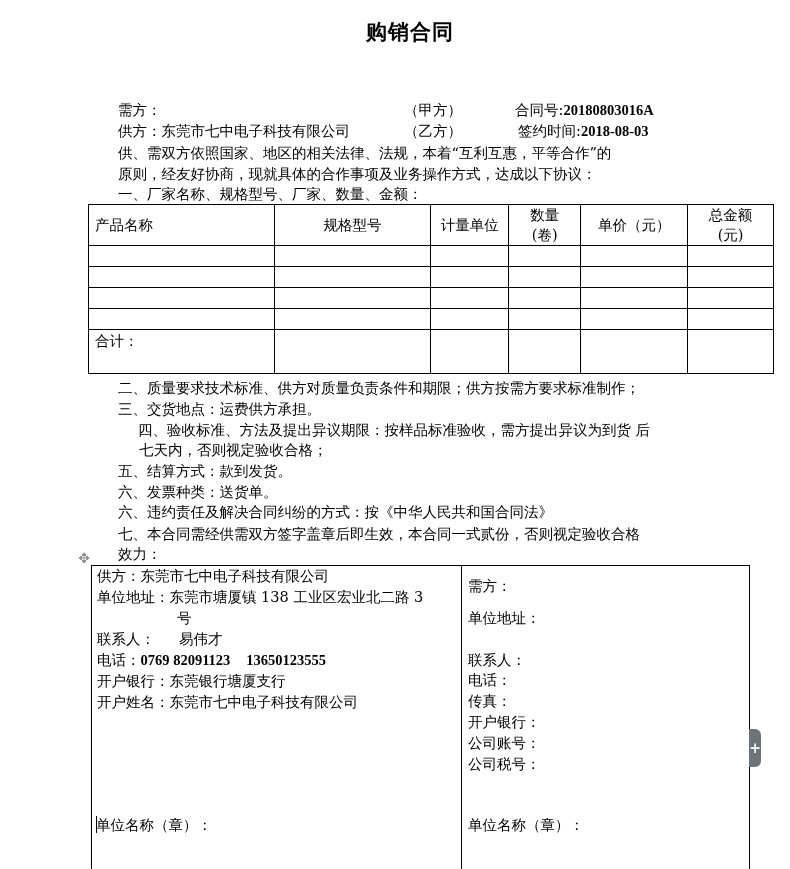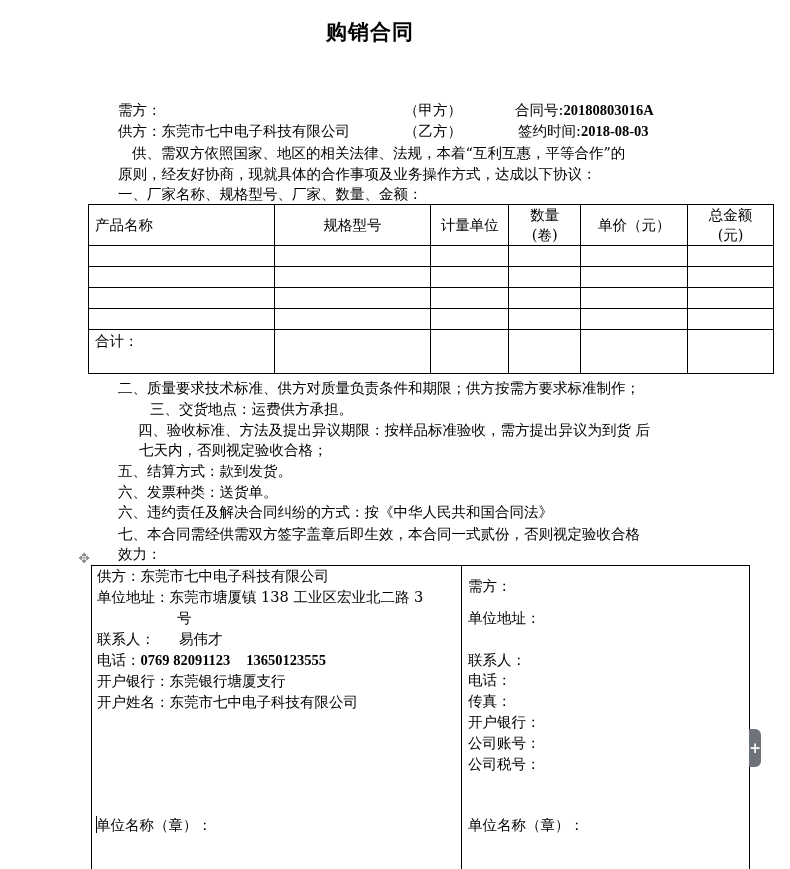--- a/index.html
+++ b/index.html
@@ -1,19 +1,19 @@
 <!DOCTYPE html>
 <html><head>
 <meta charset="utf-8">
 <style>
   html, body { margin: 0; padding: 0; background: #ffffff; }
   body { width: 790px; height: 869px; position: relative; overflow: hidden;
          font-family: "DejaVu Serif", "Liberation Serif", serif; color: #000; }
   .abs { position: absolute; white-space: nowrap; }
-  .title { left: 0; width: 740px; top: 18px; text-align: center; font-size: 21px; font-weight: bold; letter-spacing: 1px; }
+  .title { left: 0; width: 740px; top: 18px; text-align: center; font-size: 21px; font-weight: bold; letter-spacing: 1px; padding-left: 40px; }
   .line { font-size: 14.5px; line-height: 21px; }
   .num { font-family: "Liberation Serif", serif; font-weight: bold; }
   table.items { position: absolute; left: 80px; top: 204px; border-collapse: collapse; width: 686px; margin-left: 8px; }
   table.items td { border: 1.5px solid #000; padding: 0; font-size: 14.5px; vertical-align: middle; }
   table.items tr.head td { height: 40px; text-align: center; }
   table.items tr.head td.left { text-align: left; padding-left: 6px; }
   table.items tr.blank td { height: 20px; }
   table.items tr.total td { height: 41px; }
   table.items tr.total td.label { vertical-align: top; padding-left: 6px; padding-top: 2px; }
   .stack { line-height: 20px; font-size: 14px; }
@@ -31,21 +31,21 @@
 <div class="abs title">购销合同</div>
 
 <div class="abs line" style="left:118px; top:100px;">需方：</div>
 <div class="abs line" style="left:404px; top:100px;">（甲方）</div>
 <div class="abs line" style="left:515px; top:100px;"><span>合同号:</span><span class="num">20180803016A</span></div>
 
 <div class="abs line" style="left:118px; top:121px;"><span>供方：</span><span>东莞市七中电子科技有限公司</span></div>
 <div class="abs line" style="left:404px; top:121px;">（乙方）</div>
 <div class="abs line" style="left:518px; top:121px;"><span>签约时间:</span><span class="num">2018-08-03</span></div>
 
-<div class="abs line" style="left:132px; top:143px;">供、需双方依照国家、地区的相关法律、法规，本着“互利互惠，平等合作”的</div>
+<div class="abs line" style="left:118px; top:143px;">供、需双方依照国家、地区的相关法律、法规，本着“互利互惠，平等合作”的</div>
 <div class="abs line" style="left:118px; top:164px;">原则，经友好协商，现就具体的合作事项及业务操作方式，达成以下协议：</div>
 <div class="abs line" style="left:118px; top:184px;">一、厂家名称、规格型号、厂家、数量、金额：</div>
 
 <table class="items">
   <colgroup>
     <col style="width:186px">
       <col style="width:157px">
       <col style="width:78px">
       <col style="width:72px">
       <col style="width:107px">
@@ -103,21 +103,21 @@
     <td></td>
     <td></td>
     <td></td>
     <td></td>
     <td></td>
   </tr>
 </tbody>
   </table>
 
 <div class="abs line" style="left:118px; top:378px;">二、质量要求技术标准、供方对质量负责条件和期限；供方按需方要求标准制作；</div>
-<div class="abs line" style="left:118px; top:399px;margin-left:32px;">三、交货地点：运费供方承担。</div>
+<div class="abs line" style="left:118px; top:399px;">三、交货地点：运费供方承担。</div>
 <div class="abs line" style="left:118px; top:420px;margin-left:20px;">四、验收标准、方法及提出异议期限：按样品标准验收，需方提出异议为到货 后</div>
 <div class="abs line" style="left:139px; top:440px;">七天内，否则视定验收合格；</div>
 <div class="abs line" style="left:118px; top:461px;">五、结算方式：款到发货。</div>
 <div class="abs line" style="left:118px; top:482px;">六、发票种类：送货单。</div>
 <div class="abs line" style="left:118px; top:502px;">六、违约责任及解决合同纠纷的方式：按《中华人民共和国合同法》</div>
 <div class="abs line" style="left:118px; top:524px;">七、本合同需经供需双方签字盖章后即生效，本合同一式贰份，否则视定验收合格</div>
 <div class="abs line" style="left:118px; top:544px;">效力：</div>
 
 <div class="move-handle">✥</div>
 

